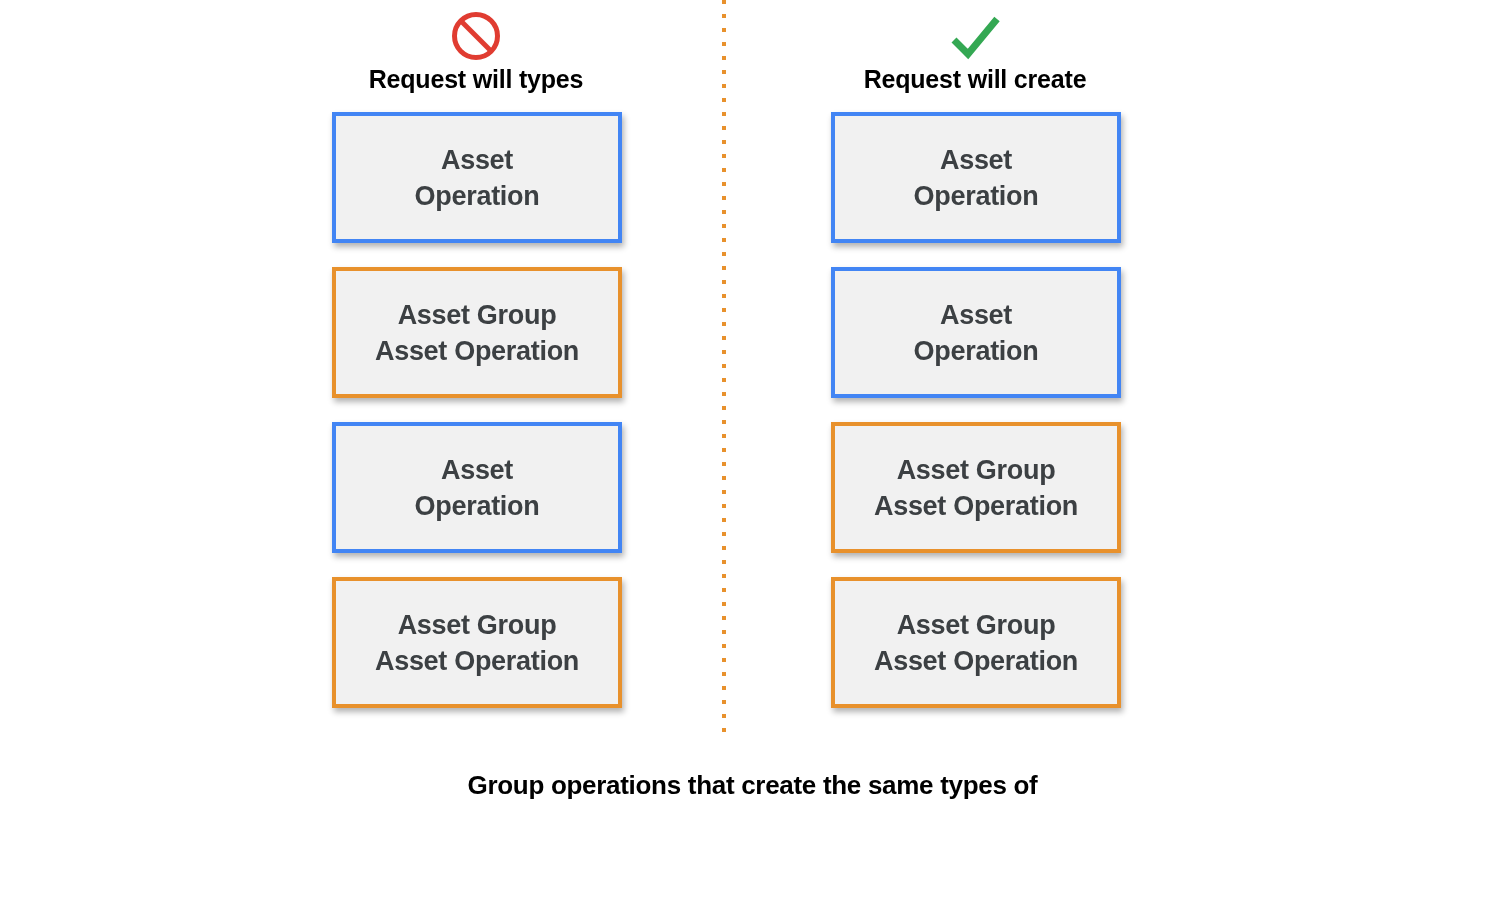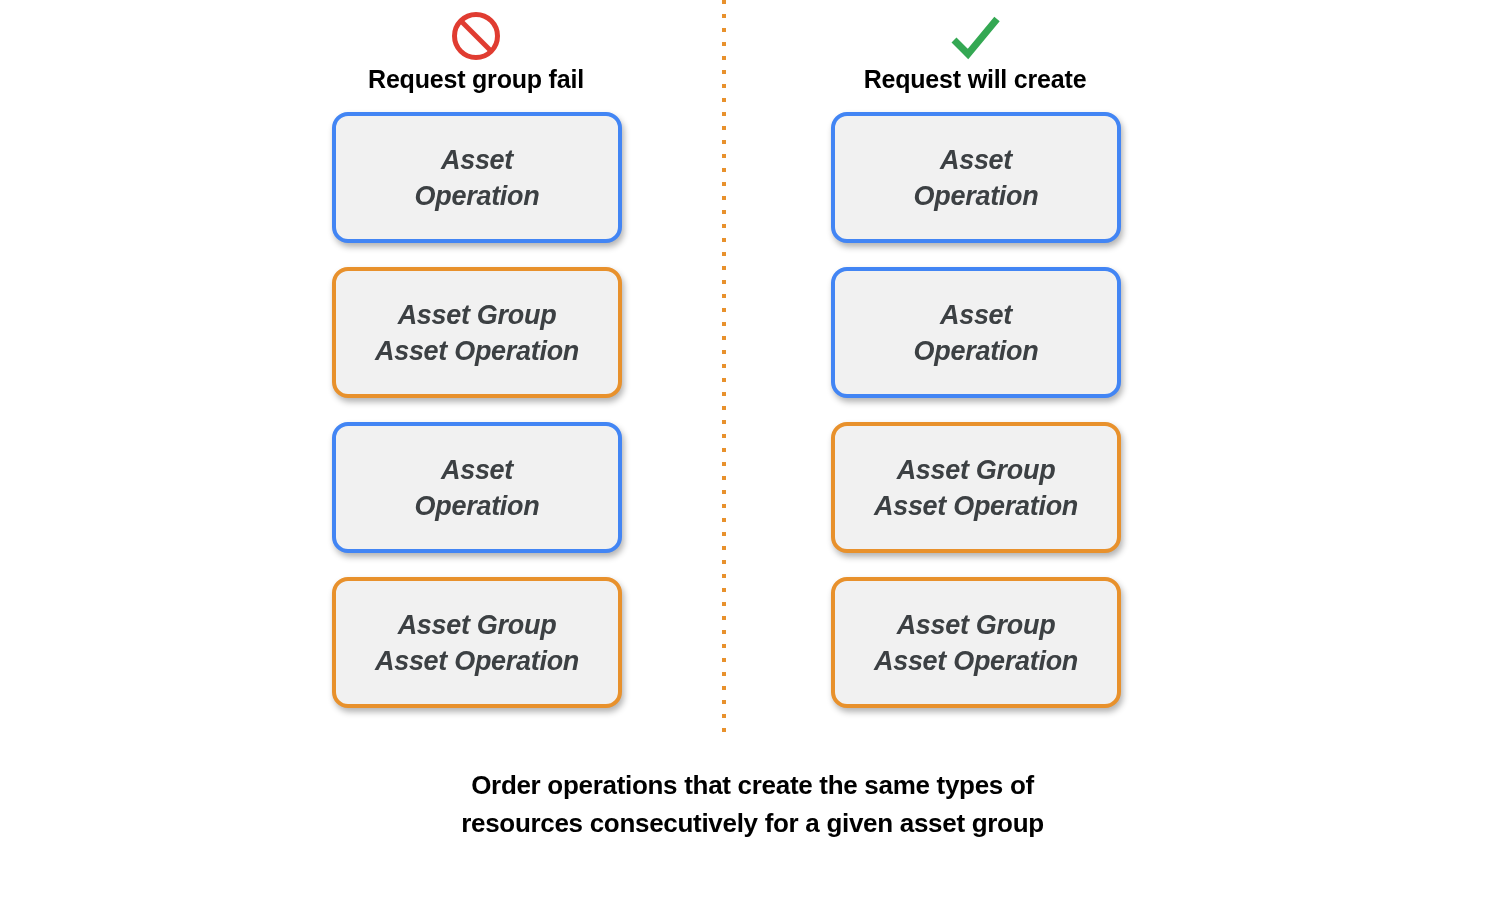--- a/index.html
+++ b/index.html
@@ -79,29 +79,28 @@
     top: 112px;
     left: 6px;
     width: 290px;
   }
 
   .op-box {
     box-sizing: border-box;
     width: 290px;
     height: 131px;
     margin-bottom: 24px;
-    border-radius: 16px;
+    border-radius: 0;
     border: 4px solid #4285f4;
     background: #f1f1f1;
     box-shadow: 2px 4px 6px rgba(0,0,0,0.30);
     display: flex;
     align-items: center;
     justify-content: center;
     text-align: center;
-    font-style: italic;
   }
   .op-box.kind-asset       { border-color: #4285f4; }
   .op-box.kind-asset-group { border-color: #e8912c; }
 
   .op-box .op-text {
     font-size: 27px;
     font-weight: bold;
     line-height: 36px;
     color: #3c4043;
     letter-spacing: -0.3px;
@@ -135,21 +134,21 @@
 
   <div class="column fail">
 
     <div class="col-header">
       <span class="status-icon">
         <svg width="56" height="56" viewBox="0 0 56 56" aria-hidden="true">
           <circle cx="28" cy="28" r="21.5" fill="none" stroke="#e03c31" stroke-width="5"></circle>
           <line x1="13.5" y1="13.5" x2="42.5" y2="42.5" stroke="#e03c31" stroke-width="5" stroke-linecap="butt"></line>
         </svg>
       </span>
-      <span class="header-label">Request group fail</span>
+      <span class="header-label">Request will types</span>
     </div>
 
     <div class="box-stack">
 
       <div class="op-box kind-asset">
         <span class="op-text">Asset
 Operation</span>
       </div>
 
       <div class="op-box kind-asset-group">
@@ -200,17 +199,16 @@
 
       <div class="op-box kind-asset-group">
         <span class="op-text">Asset Group
 Asset Operation</span>
       </div>
 
     </div>
   </div>
 
   <div class="caption">
-    <span class="caption-line">Order operations that create the same types of</span>
-    <span class="caption-line">resources consecutively for a given asset group</span>
+    <span class="caption-line">Group operations that create the same types of</span>
   </div>
 
 </div>
 
 </body></html>

